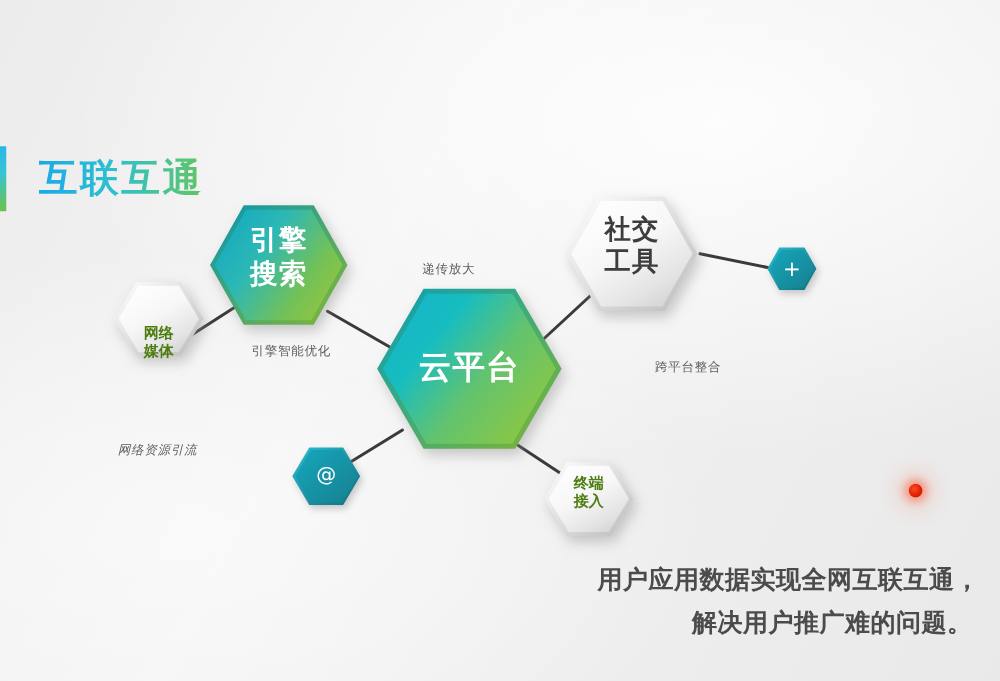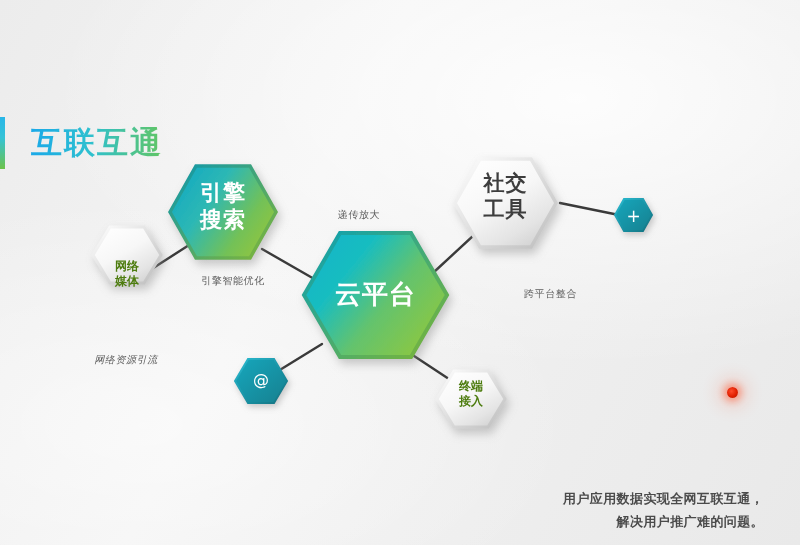--- a/index.html
+++ b/index.html
@@ -88,30 +88,29 @@
     font-size: 10px;
     color: #5e5e5e;
     white-space: nowrap;
     letter-spacing: 0.6px;
     text-align: center;
   }
 
   
   #statement {
     position: absolute;
-    right: 36px;
+    right: 22px;
     top: 446px;
     width: 300px;
     text-align: right;
     color: #4b4b4b;
-    font-size: 13px;
+    font-size: 20px;
     font-weight: bold;
     line-height: 1.75;
     letter-spacing: 0.4px;
-    margin-top: 42px;
   }
   #statement div { white-space: nowrap; }
 
   
   #cursor-dot {
     position: absolute;
     left: 727px;
     top: 387px;
     width: 11px;
     height: 11px;

